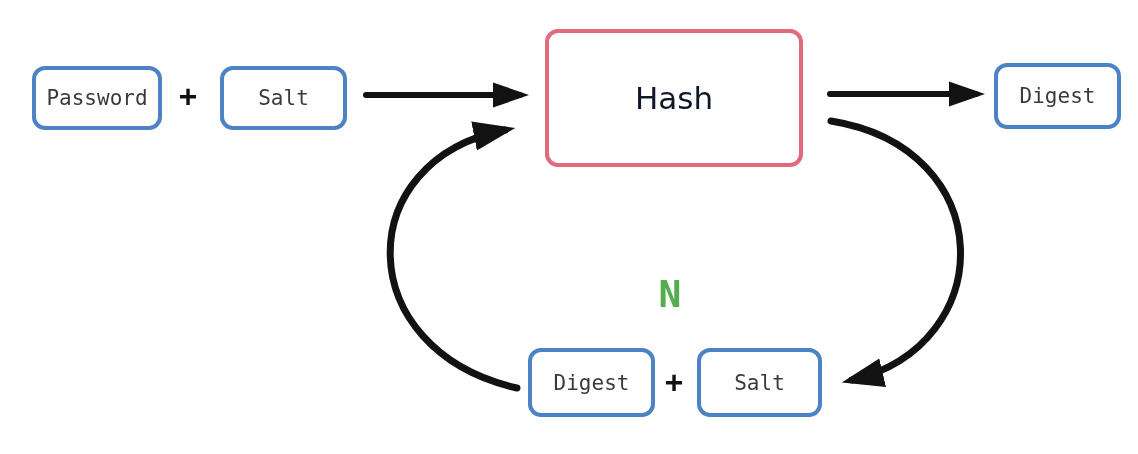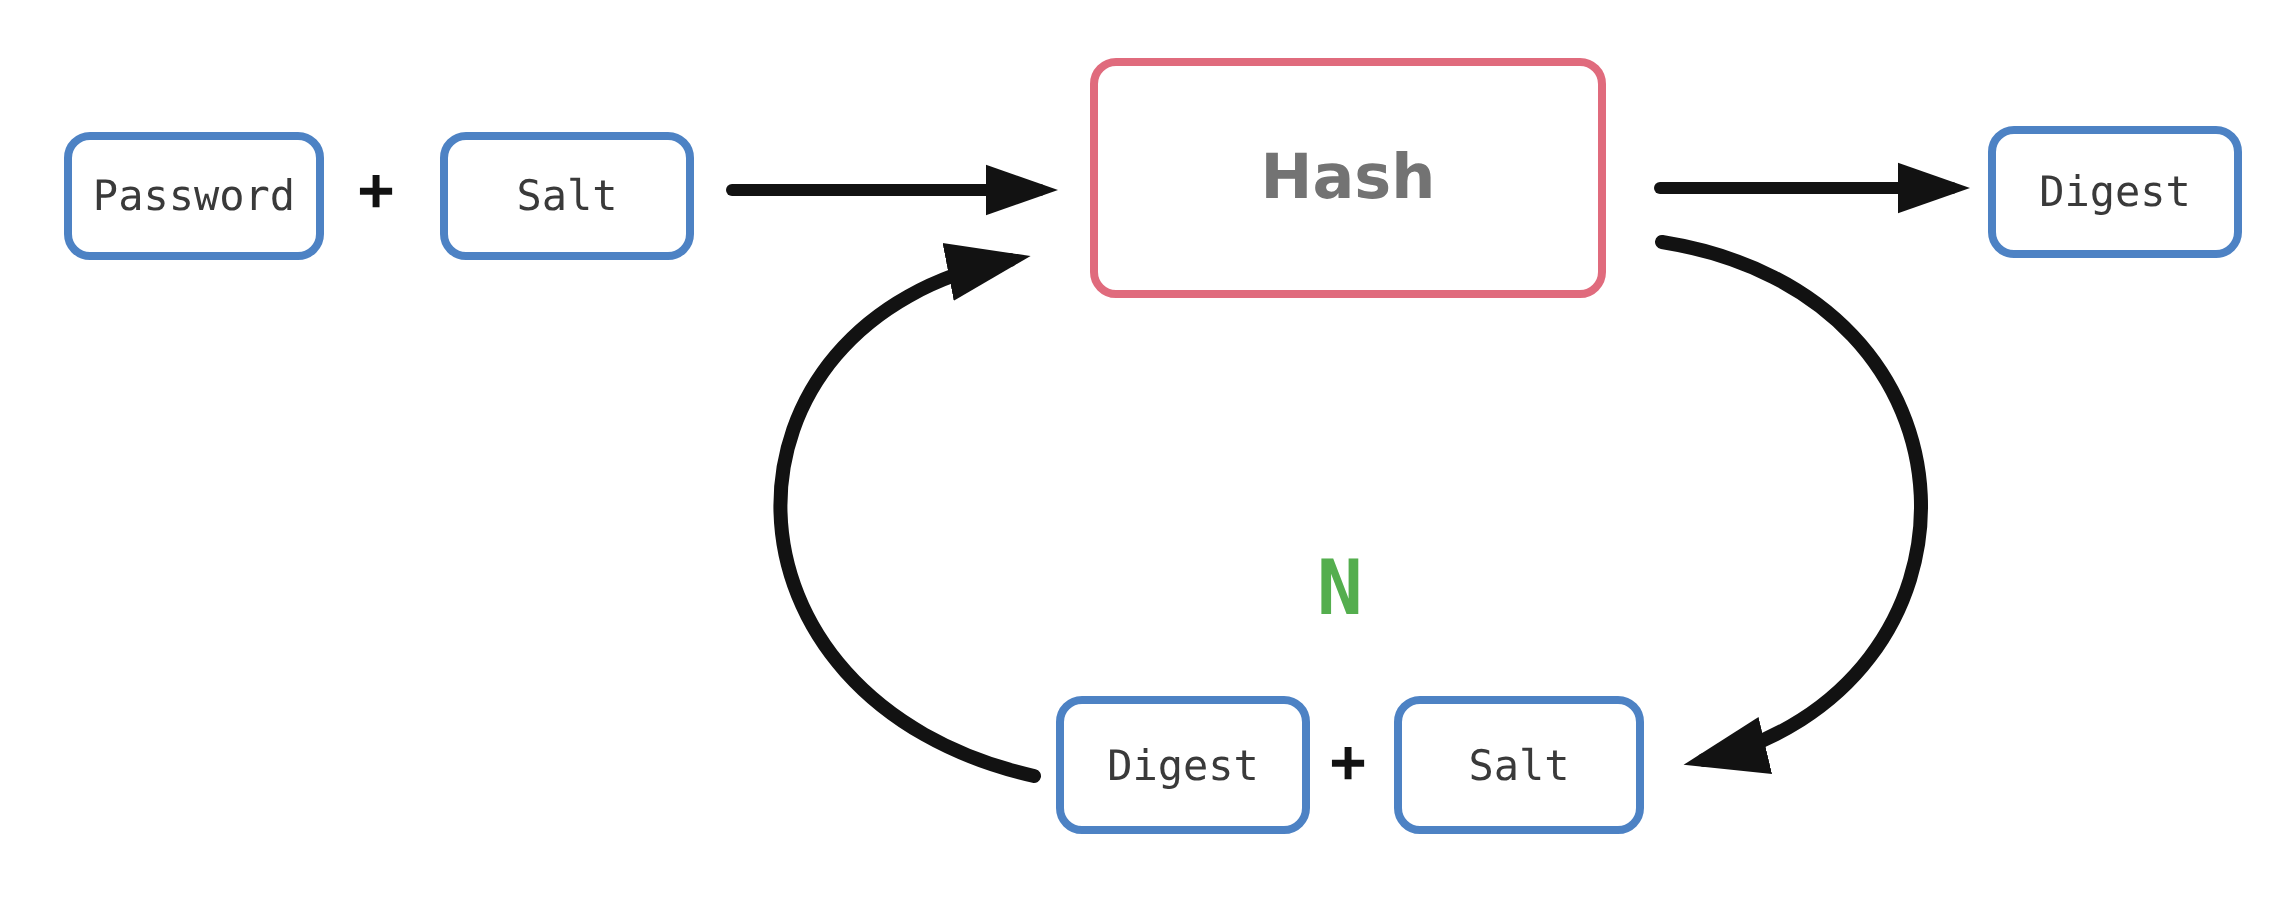--- a/index.html
+++ b/index.html
@@ -38,26 +38,26 @@
     display: flex;
     align-items: center;
     justify-content: center;
     font-size: 21px;
     color: var(--text);
     white-space: nowrap;
   }
   .node-password { left: 32px;  top: 66px;  width: 130px; height: 64px; }
   .node-salt-top { left: 220px; top: 66px;  width: 127px; height: 64px; }
   .node-hash {
-    left: 545px; top: 29px; width: 258px; height: 120px;
+    left: 545px; top: 29px; width: 258px; height: 138px;
     border-color: var(--red);
     font-family: "DejaVu Sans", "Liberation Sans", sans-serif;
-    font-weight: bold;
+    font-weight: normal;
     font-size: 31px;
-    color: #737373;
+    color: #0f172a;
   }
   .node-digest-out  { left: 994px; top: 63px;  width: 127px; height: 66px; }
   .node-digest-loop { left: 528px; top: 348px; width: 127px; height: 69px; }
   .node-salt-loop   { left: 697px; top: 348px; width: 125px; height: 69px; }
   .plus {
     position: absolute;
     width: 34px;
     text-align: center;
     font-weight: bold;
     font-size: 30px;

